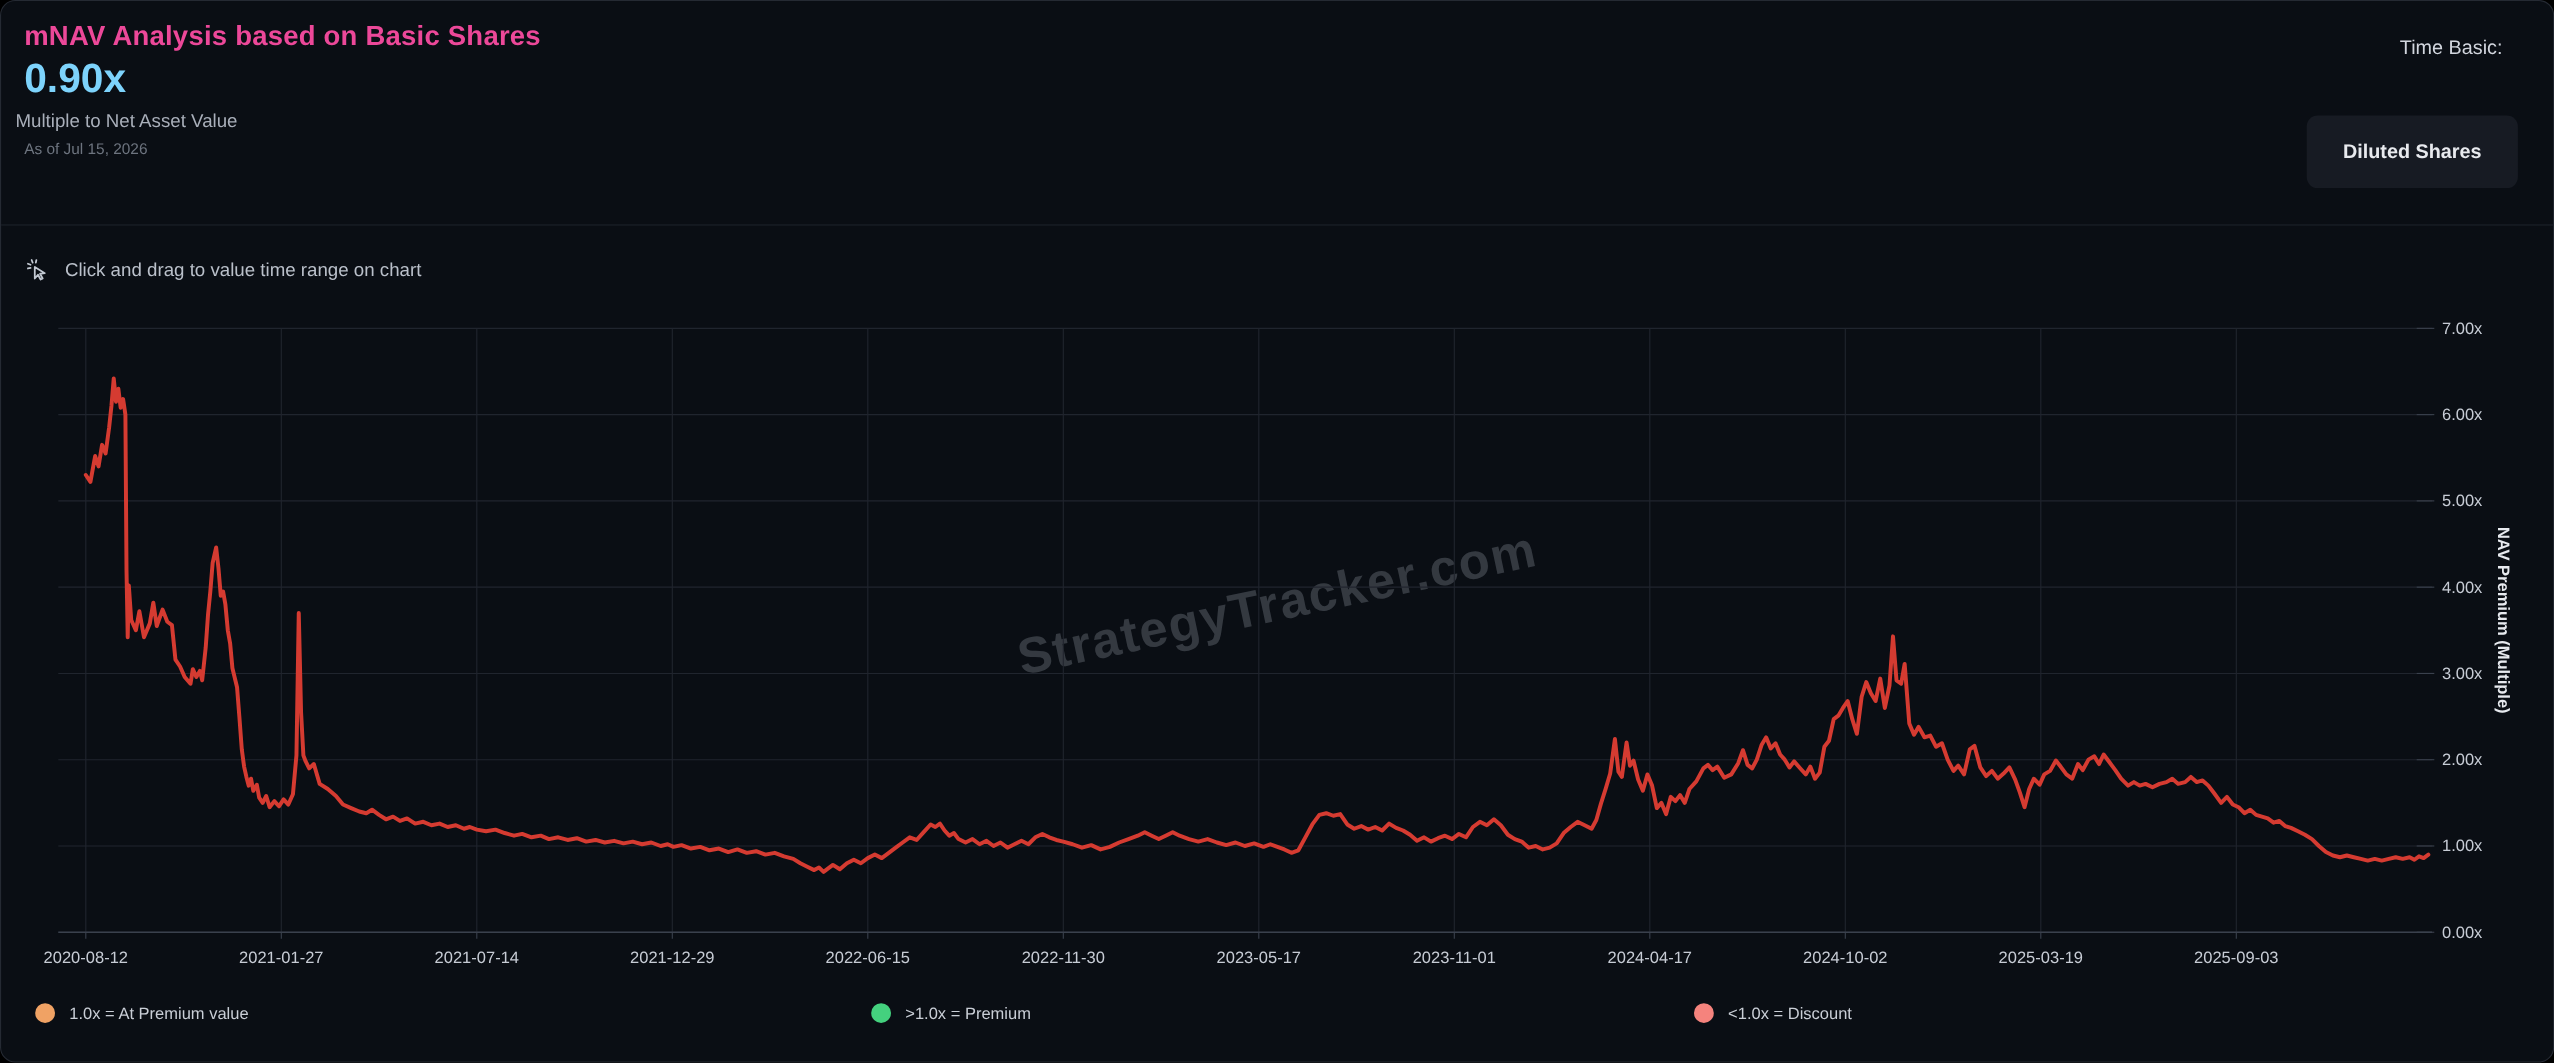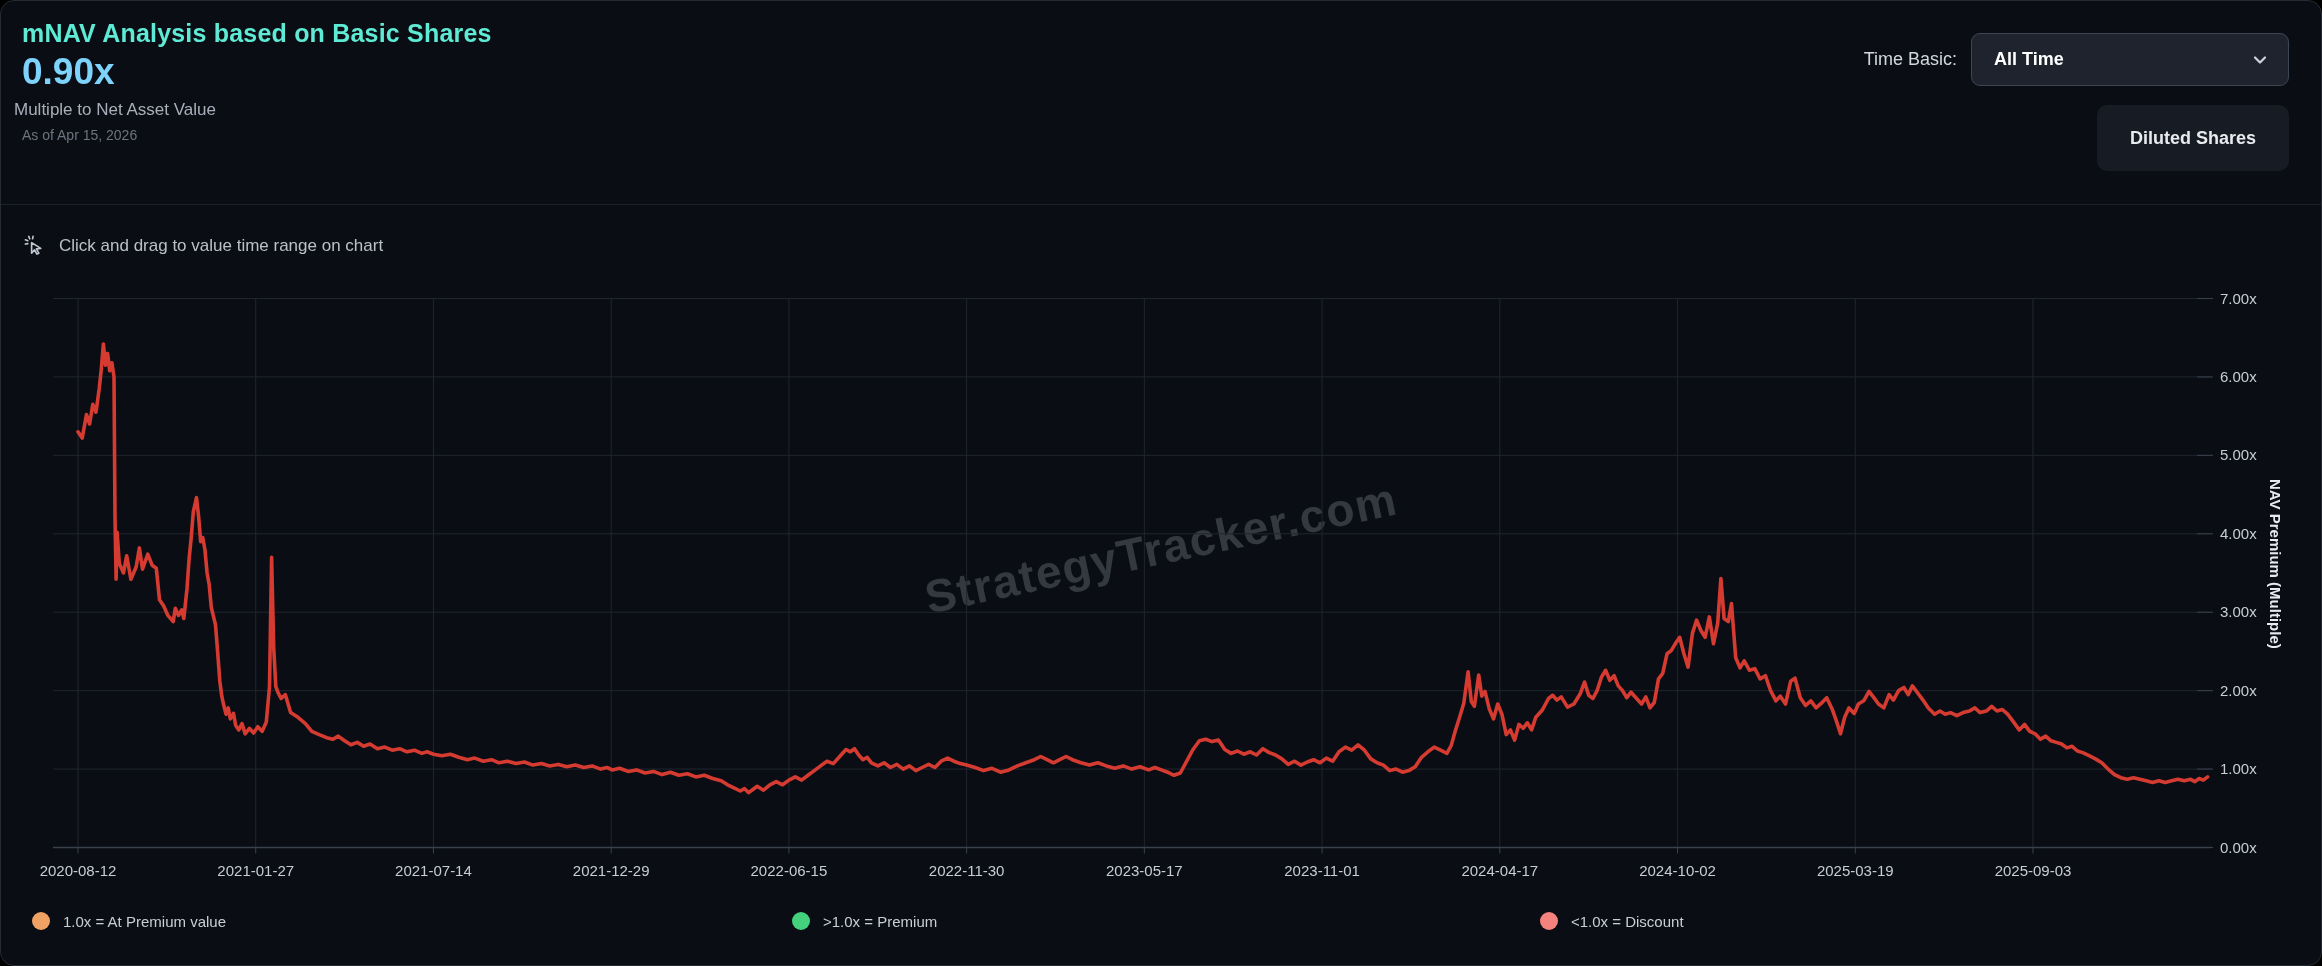--- a/index.html
+++ b/index.html
@@ -1,19 +1,19 @@
 <!DOCTYPE html>
 <html><head>
 <meta charset="utf-8">
 <style>
   html,body{margin:0;padding:0;background:#000;width:2322px;height:966px;overflow:hidden;
     font-family:"Liberation Sans", sans-serif;}
   .card{position:absolute;inset:0;background:#0a0e14;border:1px solid #252a33;border-radius:14px;box-sizing:border-box;}
   
-  .title{position:absolute;left:21px;top:18px;font-size:25px;font-weight:700;color:#5eead4;letter-spacing:.2px;}
+  .title{position:absolute;left:21px;top:18px;font-size:25px;font-weight:700;color:#ec4899;letter-spacing:.2px;}
   .big-value{position:absolute;left:21px;top:50px;font-size:37px;font-weight:700;color:#7dd3fc;}
   .subtitle{position:absolute;left:13px;top:99px;font-size:17px;color:#a9afba;}
   .asof{position:absolute;left:21px;top:126px;font-size:14px;color:#6d747f;}
   .time-row{position:absolute;right:32px;top:32px;display:flex;align-items:center;}
   .time-label{font-size:18px;color:#d2d6de;margin-right:14px;}
   .select{width:318px;height:53px;background:#1e232d;border:1px solid #3f4653;border-radius:9px;
     display:flex;align-items:center;justify-content:space-between;padding:0 18px 0 22px;box-sizing:border-box;cursor:pointer;}
   .select-value{font-size:18px;font-weight:700;color:#fff;}
   .toggle-row{position:absolute;right:32px;top:104px;height:66px;background:#171b23;border-radius:10px;
     display:flex;align-items:center;padding:0 6px;box-sizing:border-box;}
@@ -34,32 +34,24 @@
   .dot{width:18px;height:18px;border-radius:50%;flex:0 0 auto;}
 </style>
 </head>
 <body>
 
 <div class="card">
 
   <div class="title">mNAV Analysis based on Basic Shares</div>
   <div class="big-value">0.90x</div>
   <div class="subtitle">Multiple to Net Asset Value</div>
-  <div class="asof">As of Apr 15, 2026</div>
+  <div class="asof">As of Jul 15, 2026</div>
 
   <div class="time-row">
     <span class="time-label">Time Basic:</span>
-    <div class="select">
-      <span class="select-value">All Time</span>
-      <span style="display:flex;">
-        <svg width="20" height="20" viewBox="0 0 20 20">
-            <path d="M5 7.5 L10 12.5 L15 7.5" fill="none" stroke="#cfd4dc" stroke-width="2.2" stroke-linecap="round" stroke-linejoin="round"></path>
-          </svg>
-      </span>
-    </div>
   </div>
 
   <div class="toggle-row">
     <button class="btn">Diluted Shares</button>
   </div>
 
   <div class="divider"></div>
 
   <div class="hint">
     <span style="display:flex;">

